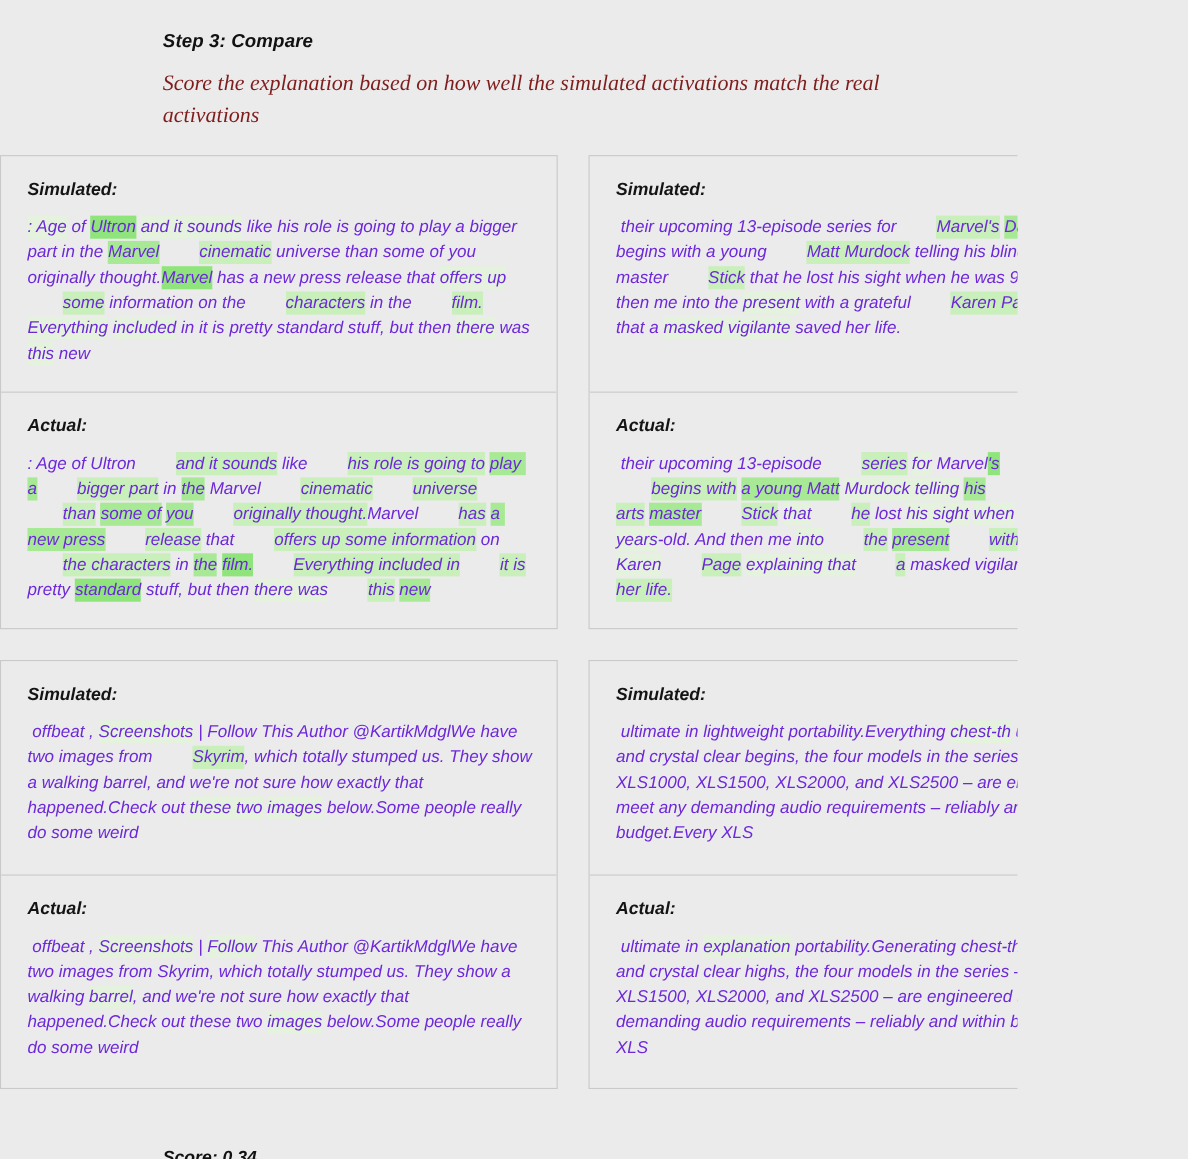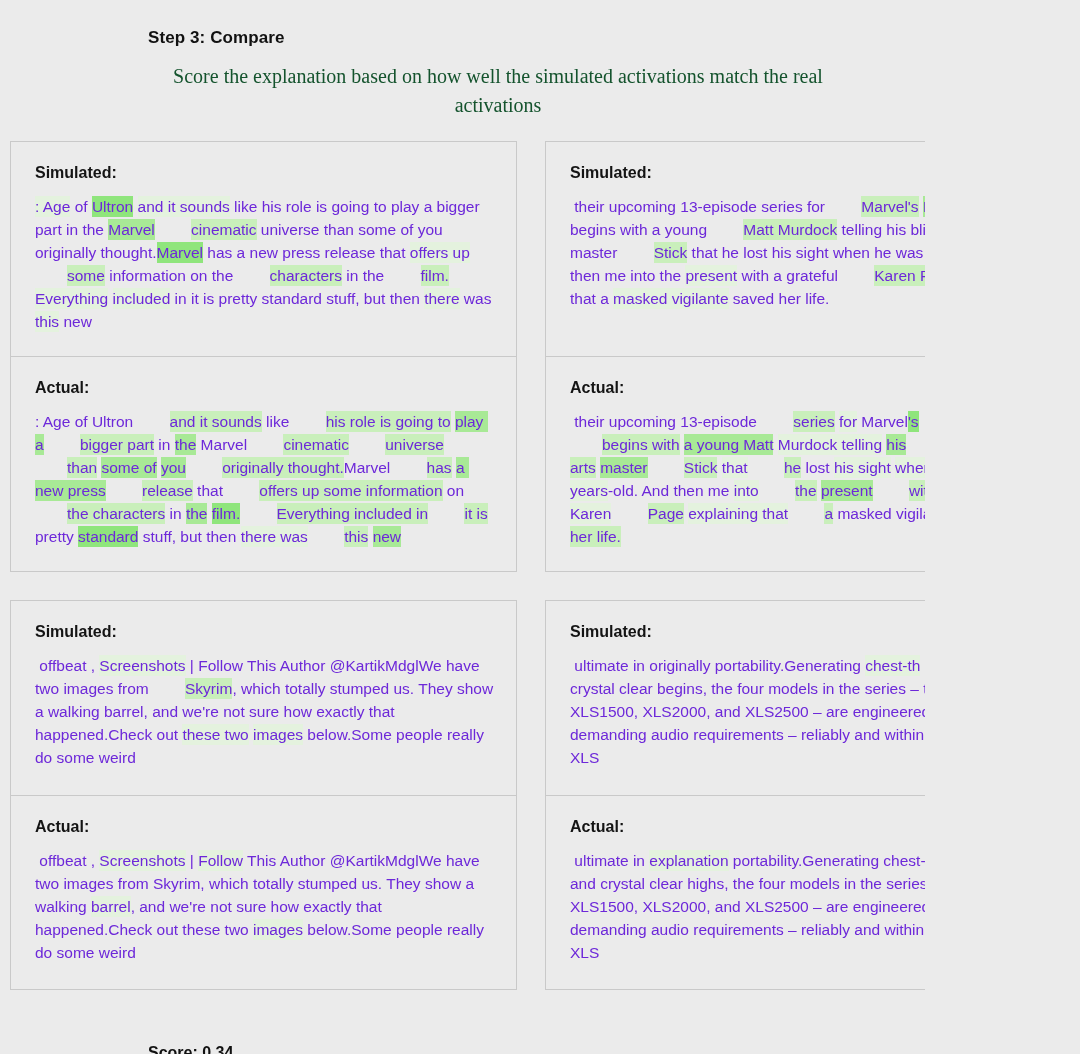--- a/index.html
+++ b/index.html
@@ -2,28 +2,28 @@
 <html style="--hl0: transparent; --hl1: #e4f2de; --hl2: #c9efbb; --hl3: #a8e996; --hl4: #8fe57c; --bg: #ebebeb; --border: #c9c9c9; --text: #202123;"><head>
 <meta charset="utf-8">
 <style>
   :root{
     --bg:#ebebeb; --border:#c9c9c9; --text:#1d1d1d;
     --hl0:transparent; --hl1:#e4f2de; --hl2:#c9efbb; --hl3:#a8e996; --hl4:#8fe57c;
   }
   *{box-sizing:border-box;}
   html,body{margin:0;padding:0;}
   body{background:var(--bg);font-family:"Liberation Sans","DejaVu Sans",sans-serif;color:var(--text);}
-  .page{position:relative;width:925px;height:1054px;background:var(--bg);overflow:hidden;}
+  .page{position:relative;width:925px;height:1054px;background:var(--bg);overflow:hidden;font-style:italic;}
 
   .header{position:absolute;left:148px;top:28px;width:760px;}
   .header h1{margin:0;font-size:17px;font-weight:700;color:#111;letter-spacing:.1px;}
   .header p{margin:14px 0 0 0;font-family:"Liberation Serif","DejaVu Serif",serif;
-            font-size:20px;line-height:29px;color:#14532d;max-width:700px;font-weight:400;text-align:center;}
+            font-size:20px;line-height:29px;color:#7f1d1d;max-width:700px;font-weight:400;}
 
-  .grid{position:absolute;left:10px;top:141px;width:1048px;
+  .grid{position:absolute;left:0;top:141px;width:1048px;
         display:grid;grid-template-columns:507px 519px;grid-template-rows:431px 390px;
         column-gap:22px;row-gap:23px;gap:28px;}
   .panel{border:1px solid var(--border);background:var(--bg);display:flex;flex-direction:column;overflow:hidden;}
   .section{padding:22px 21px 10px 24px;overflow:hidden;}
   .section.sim{border-bottom:1px solid var(--border);}
   .row1 .section.sim{height:215px;}
   .row1 .section.act{flex:1;}
   .row2 .section.sim{height:195px;}
   .row2 .section.act{flex:1;}
 
@@ -79,21 +79,21 @@
       </div>
       <div class="section act">
         <div class="sec-label">Actual:</div>
         <div class="tokens"><span class="hl hl0"> offbeat , </span><span class="hl hl1">Screenshots</span><span class="hl hl0"> | </span><span class="hl hl1">Follow</span><span class="hl hl0"> This Author @KartikMdglWe have two images from Skyrim, which totally stumped us. They show a walking </span><span class="hl hl1">barrel</span><span class="hl hl0">, and we're not sure how exactly that happened.Check out these two </span><span class="hl hl1">images</span><span class="hl hl0"> below.Some people really do some weird</span></div>
       </div>
     </div>
 
     <div class="panel row2">
       <div class="section sim">
         <div class="sec-label">Simulated:</div>
-        <div class="tokens"><span class="hl hl0"> ultimate in originally portability.Generating </span><span class="hl hl1">chest-th</span><span class="hl hl0"> umping lows and crystal clear begins, the four models in the series – the XLS1000, XLS1500, XLS2000, and XLS2500 – are engineered to meet any demanding audio requirements – reliably and within budget.Every XLS</span></div>
+        <div class="tokens"><span class="hl hl0"> ultimate in lightweight portability.Everything </span><span class="hl hl1">chest-th</span><span class="hl hl0"> umping lows and crystal clear begins, the four models in the series – the XLS1000, XLS1500, XLS2000, and XLS2500 – are engineered to meet any demanding audio requirements – reliably and within budget.Every XLS</span></div>
       </div>
       <div class="section act">
         <div class="sec-label">Actual:</div>
         <div class="tokens"><span class="hl hl0"> ultimate in </span><span class="hl hl1">explanation</span><span class="hl hl0"> portability.Generating chest-th umping lows and crystal clear highs, the four models in the series – the XLS1000, XLS1500, XLS2000, and XLS2500 – are engineered to meet any demanding audio requirements – reliably and within budget.Every XLS</span></div>
       </div>
     </div>
 
   </div>
 
   <div class="score">Score: 0.34</div>

